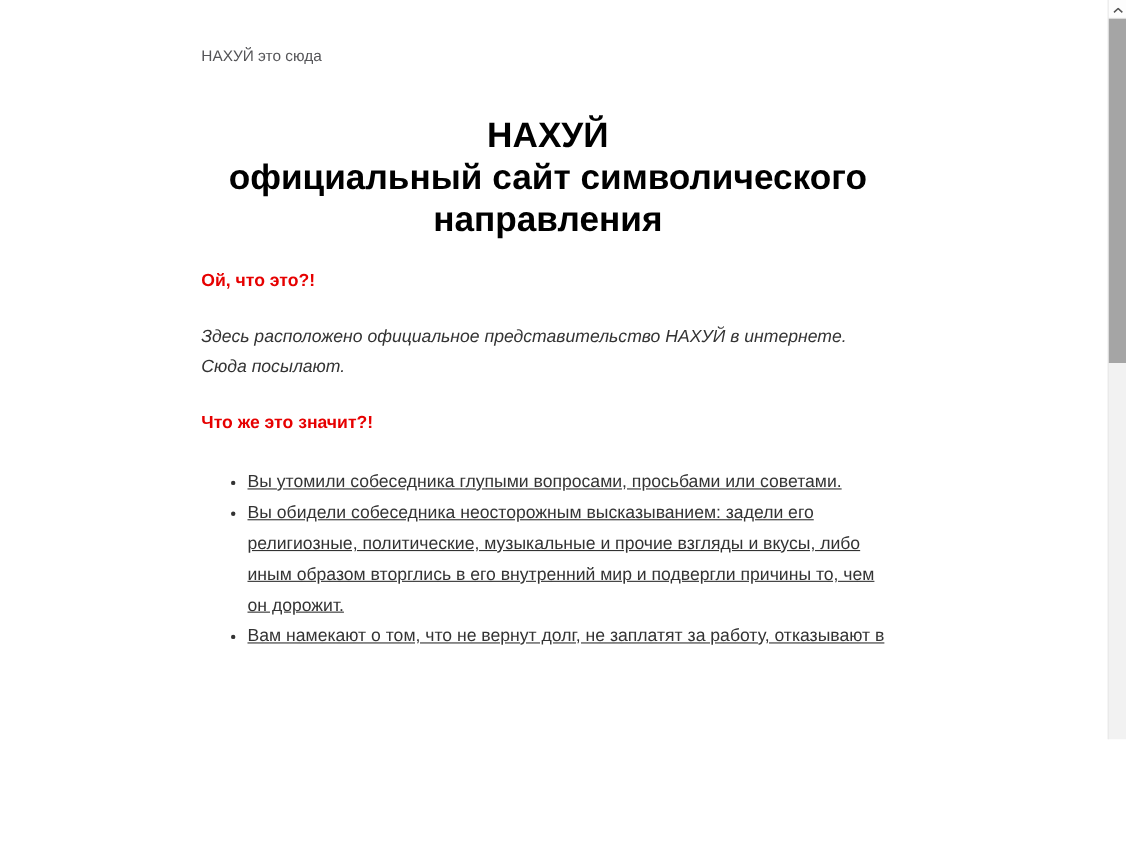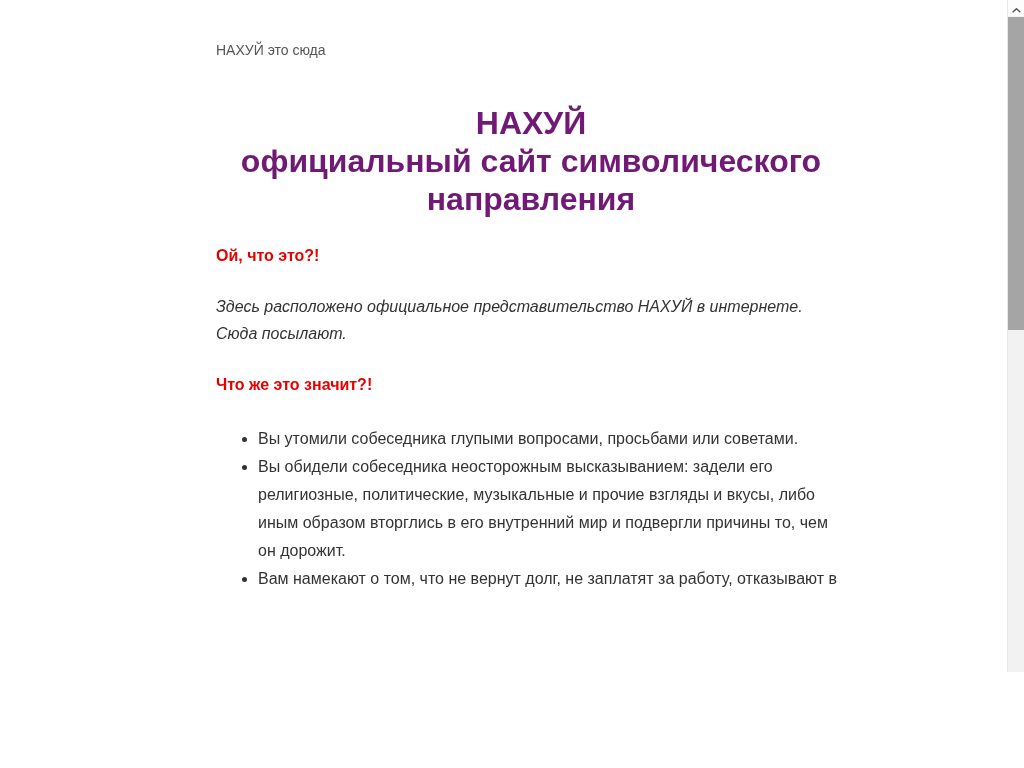--- a/index.html
+++ b/index.html
@@ -10,41 +10,40 @@
     height: 768px;
     overflow: hidden;
     background: #ffffff;
     font-family: "Liberation Sans", sans-serif;
   }
   .viewport {
     position: relative;
     width: 1024px;
     height: 672px;
     overflow: hidden;
-    padding-left: 33px;
   }
   .page {
     margin-left: 183px;
     width: 630px;
     color: #333333;
   }
   .top-label {
     margin: 0;
     padding-top: 43px;
     font-size: 14px;
     line-height: 15px;
     color: #555558;
   }
   h1.page-title {
     margin: 46px 0 24px 0;
     font-size: 32px;
     line-height: 38px;
     font-weight: bold;
     text-align: center;
-    color: #701a75;
+    color: #000000;
   }
   .sec-heading {
     margin: 15px 0;
     font-size: 16px;
     line-height: 27px;
     font-weight: bold;
     color: #e60000;
   }
   p.body-text {
     margin: 24px 0;
@@ -53,21 +52,21 @@
     color: #333333;
     font-style: italic;
   }
   ul.reasons {
     margin: 27px 0 0 0;
     padding-left: 42px;
     font-size: 16px;
     line-height: 28px;
     color: #333333;
   }
-  ul.reasons li { padding-left: 0; }
+  ul.reasons li { padding-left: 0; text-decoration: underline; }
 
   
   .scrollbar {
     position: absolute;
     top: 0;
     right: 0;
     width: 17px;
     height: 768px;
     background: #f2f2f2;
     border-left: 1px solid #e8e8e8;

